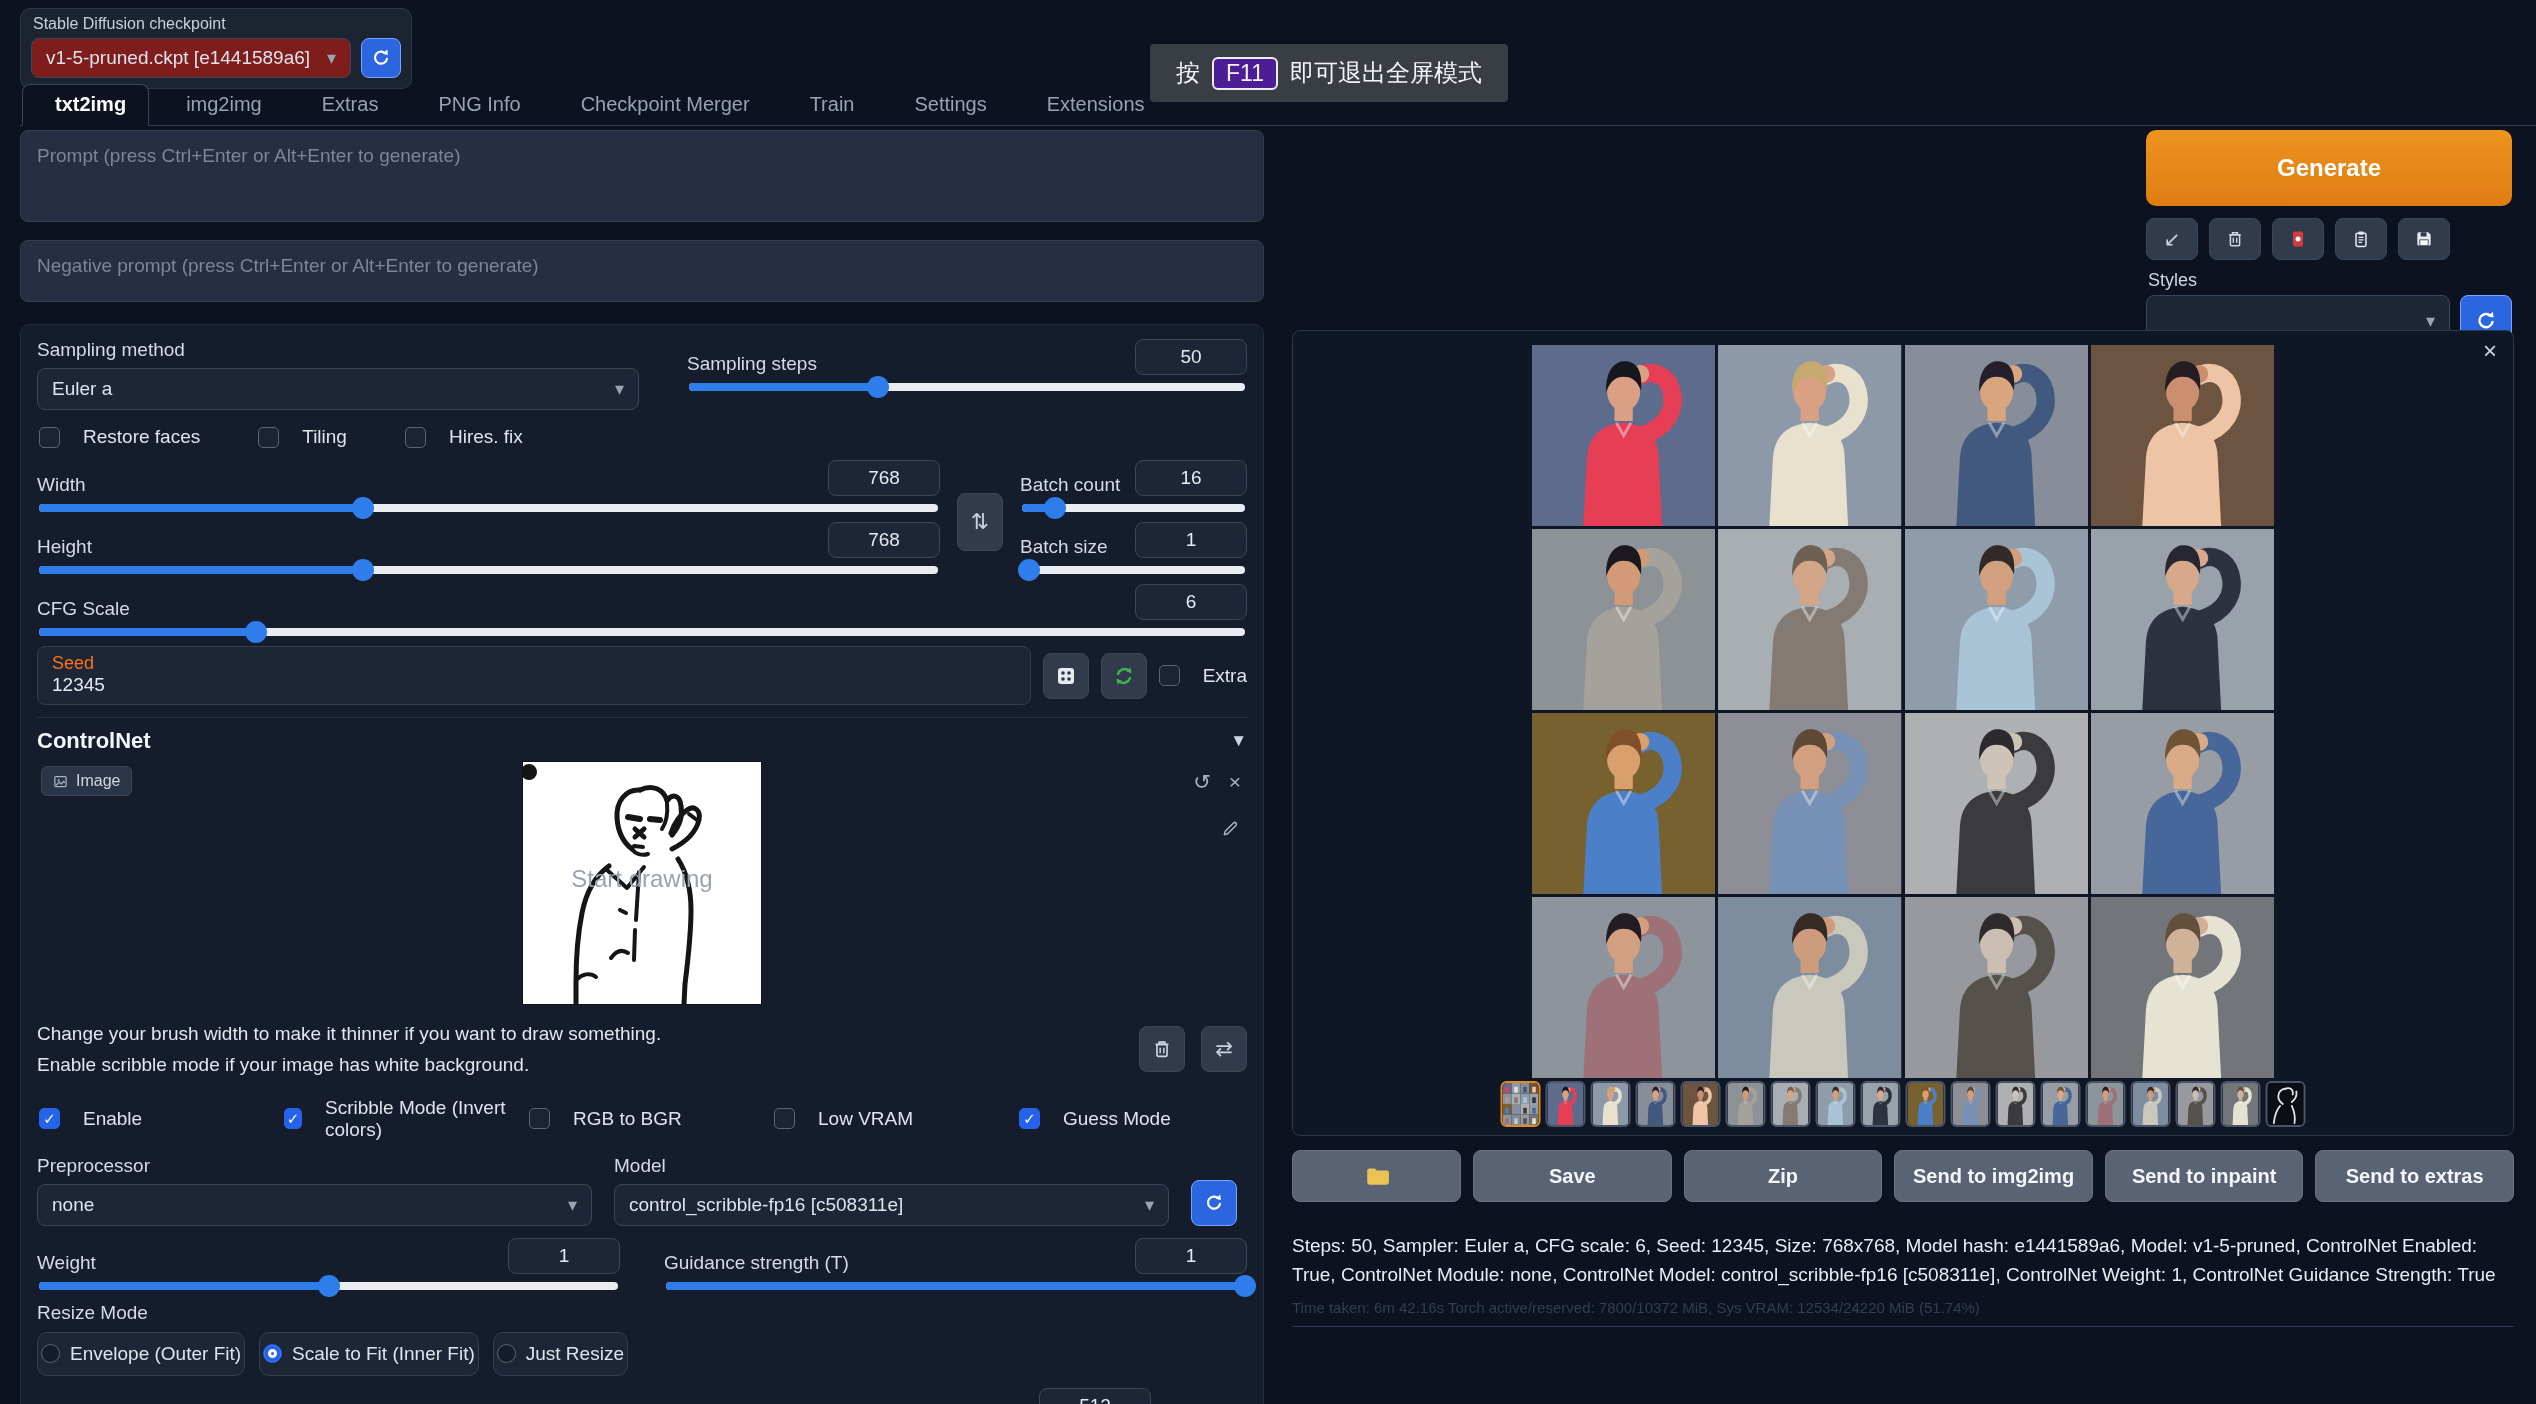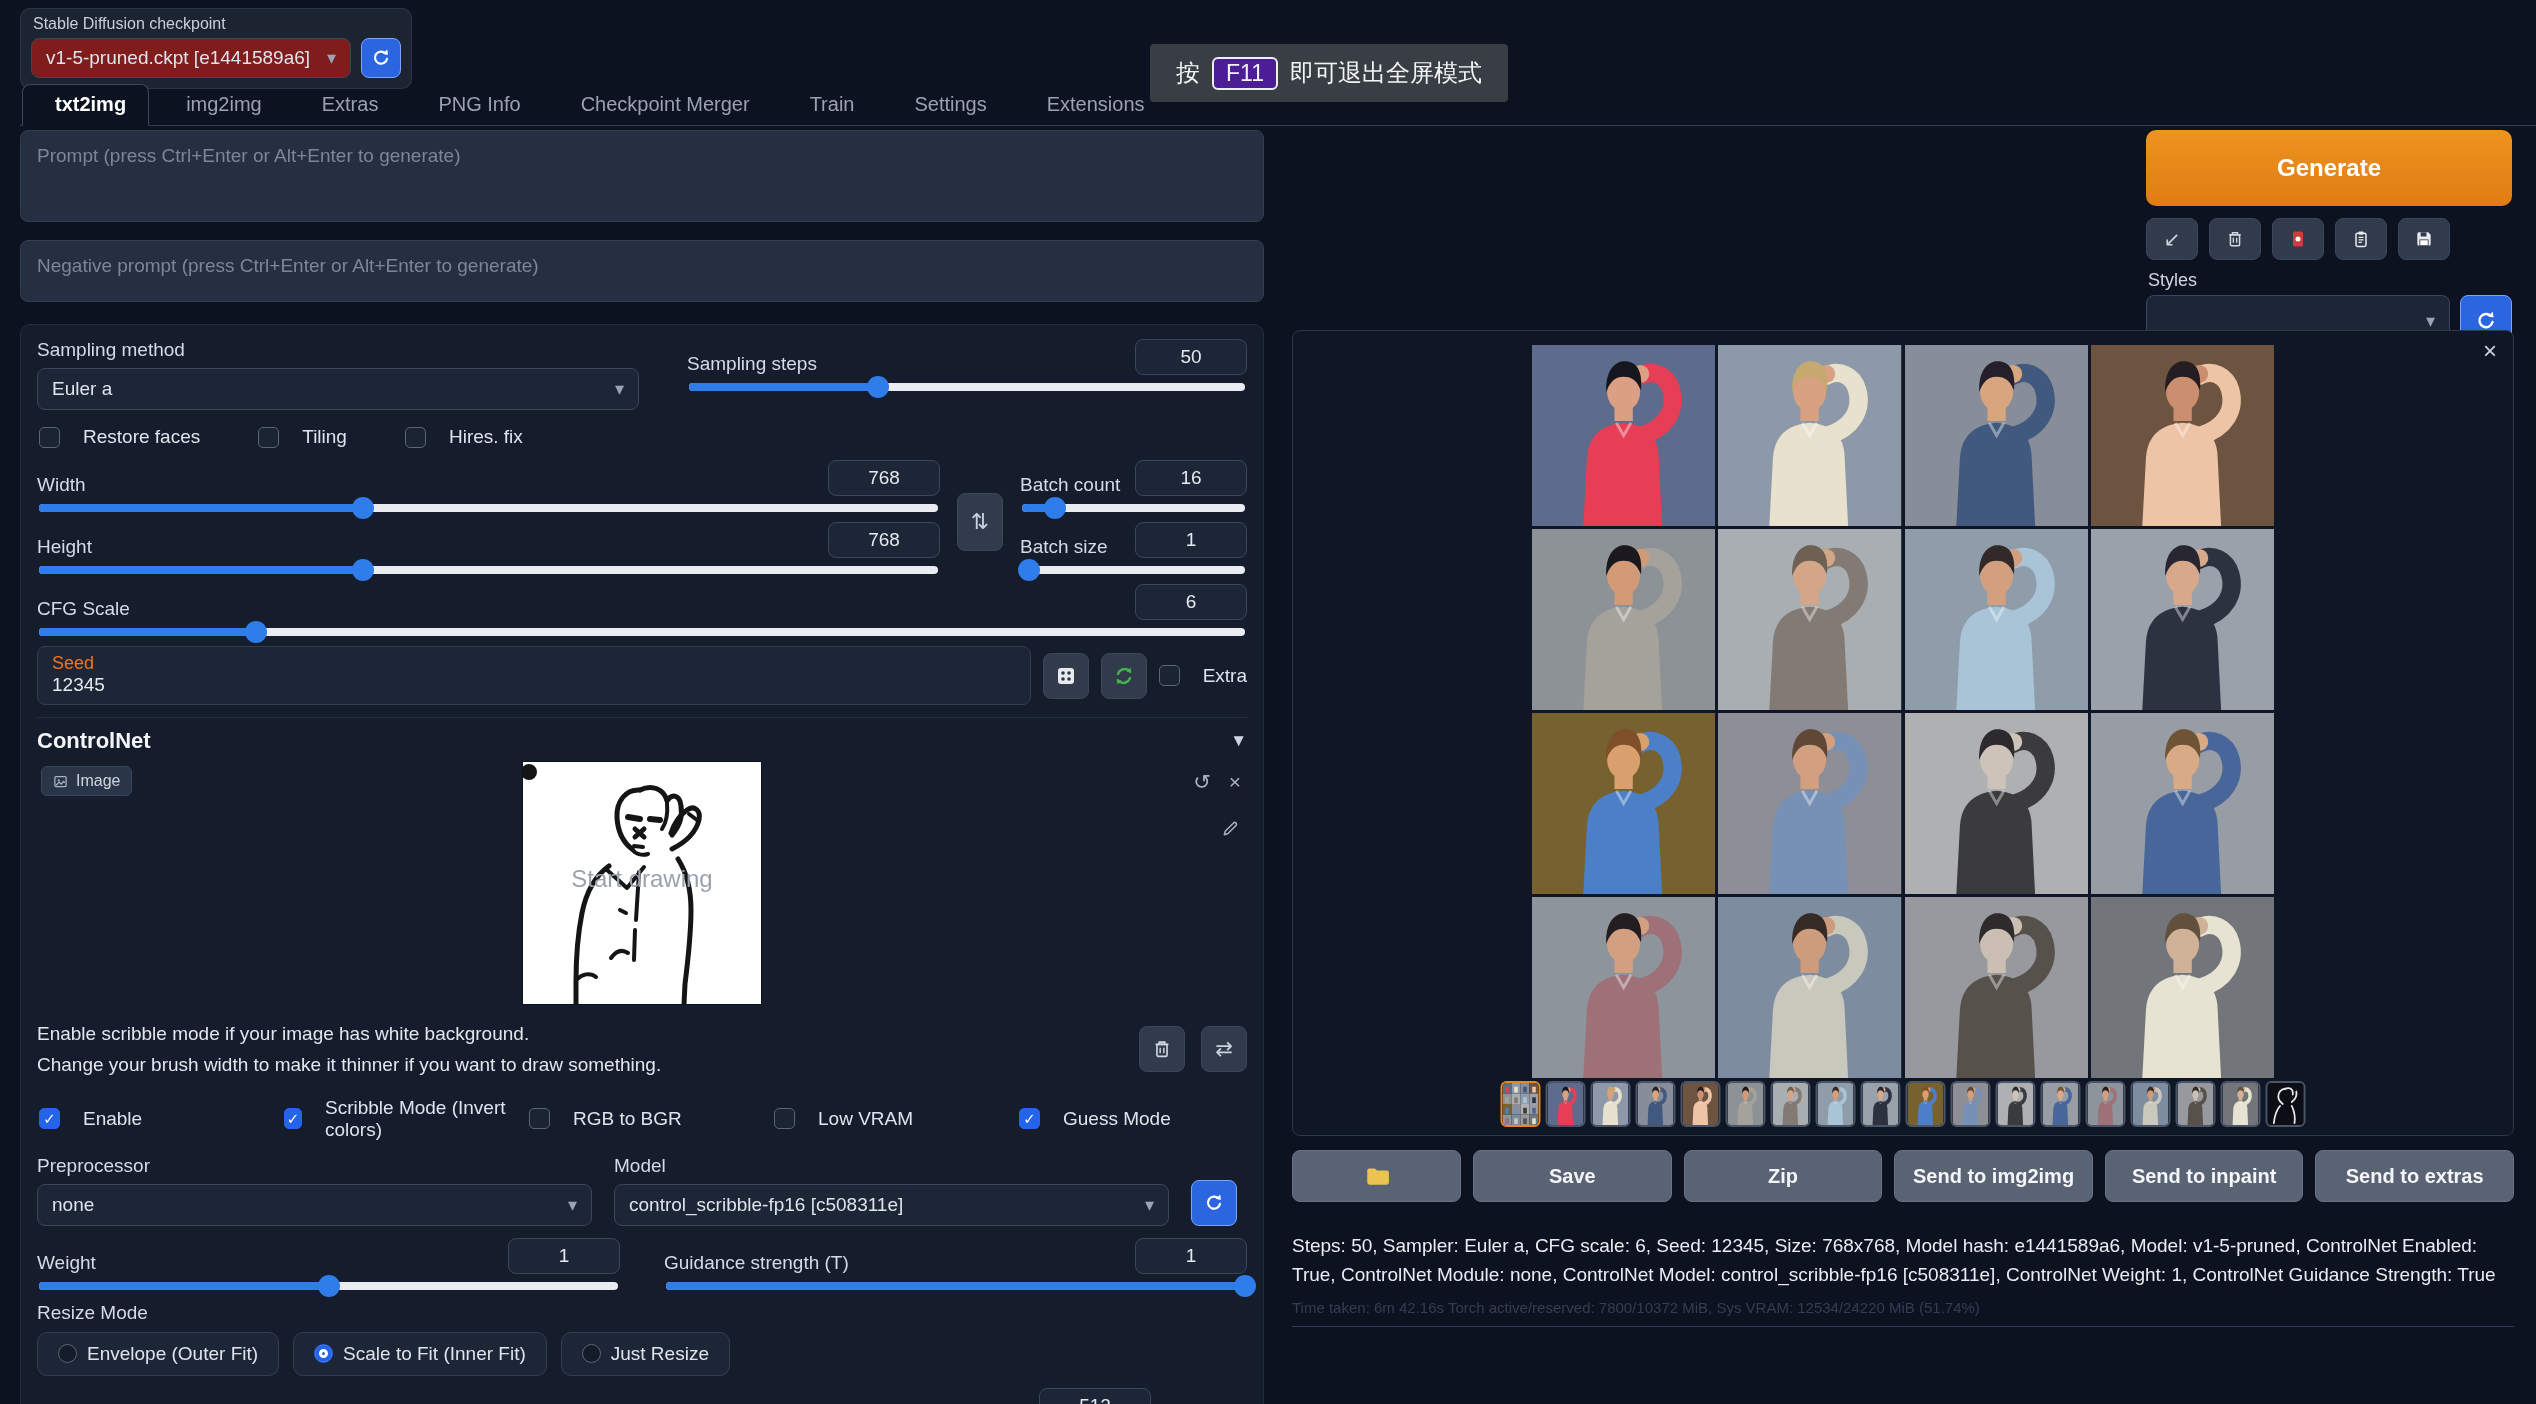--- a/index.html
+++ b/index.html
@@ -24,21 +24,21 @@
   .fhead { display:flex; align-items:flex-end; justify-content:space-between; margin-bottom:8px; }
   .slider { position:relative; height:8px; border-radius:5px; background:#e9edf2; margin:8px 2px 2px 2px; cursor:pointer; }
   .slider .fill { position:absolute; left:0; top:0; bottom:0; background:#2f7ceb; border-radius:5px; }
   .slider .knob { position:absolute; top:50%; width:22px; height:22px; border-radius:50%;
     background:#2f7ceb; transform:translate(-50%,-50%); }
   .cb { display:flex; align-items:center; gap:23px; font-size:19px; color:#dfe4ec; cursor:pointer; }
   .cb .box { width:21px; height:21px; border-radius:5px; border:1px solid #5a6577; background:#1b2433;
     display:flex; align-items:center; justify-content:center; font-size:15px; color:#fff; }
   .cb.on .box { background:#2563eb; border-color:#2563eb; }
   .chip { display:flex; align-items:center; gap:10px; background:#1d2636; border:1px solid #323e52;
-    border-radius:10px; padding:10px 20px; font-size:19px; color:#dfe4ec; cursor:pointer; }
+    border-radius:10px; padding:10px 3px; font-size:19px; color:#dfe4ec; cursor:pointer; }
   .chip .dot { width:19px; height:19px; border-radius:50%; border:1px solid #5a6577; background:#141b29; }
   .chip.on .dot { background:#2563eb; border-color:#2563eb; box-shadow:inset 0 0 0 4px #2563eb, inset 0 0 0 7px #fff; }
   .iconbtn { display:flex; align-items:center; justify-content:center; background:#323b4c;
     border:1px solid #3a465a; border-radius:8px; color:#c9d1dd; cursor:pointer; }
   .bluebtn { background:#2b66e0; border:1px solid #7aa5ff; border-radius:8px;
     display:flex; align-items:center; justify-content:center; cursor:pointer; }
   
   .checkpoint { position:absolute; left:20px; top:8px; width:392px; background:#1c2432;
     border:1px solid #36425699; border-radius:10px; padding:6px 10px 10px 10px; }
   .checkpoint .lab { font-size:16px; color:#c7cfdb; margin:0 0 5px 2px; }
@@ -333,22 +333,22 @@
       </div>
       <div class="penbtn">
         <svg width="20" height="20" viewBox="0 0 24 24">
             <path d="M4 20 l4-1 10-10 a2.1 2.1 0 0 0 -3-3 l-10 10 Z" stroke="#aab3c2" stroke-width="1.8" fill="none" stroke-linejoin="round"></path>
           </svg>
       </div>
     </div>
 
     <div class="instrow">
       <div class="txt">
+        <div>Change your brush width to make it thinner if you want to draw something.</div>
         <div>Enable scribble mode if your image has white background.</div>
-        <div>Change your brush width to make it thinner if you want to draw something.</div>
       </div>
       <div class="iconbtn sq46">
         <svg width="22" height="22" viewBox="0 0 24 24">
             <path d="M5 7 H19 M9 7 V4.5 H15 V7" stroke="#cfd6e0" stroke-width="1.8" fill="none"></path>
             <rect x="6.5" y="7" width="11" height="13" rx="1.5" stroke="#cfd6e0" stroke-width="1.8" fill="none"></rect>
             <path d="M10 10.5 V16.5 M14 10.5 V16.5" stroke="#cfd6e0" stroke-width="1.6"></path>
           </svg>
       </div>
       <div class="iconbtn sq46">
         <span style="font-size:21px">⇄</span>

